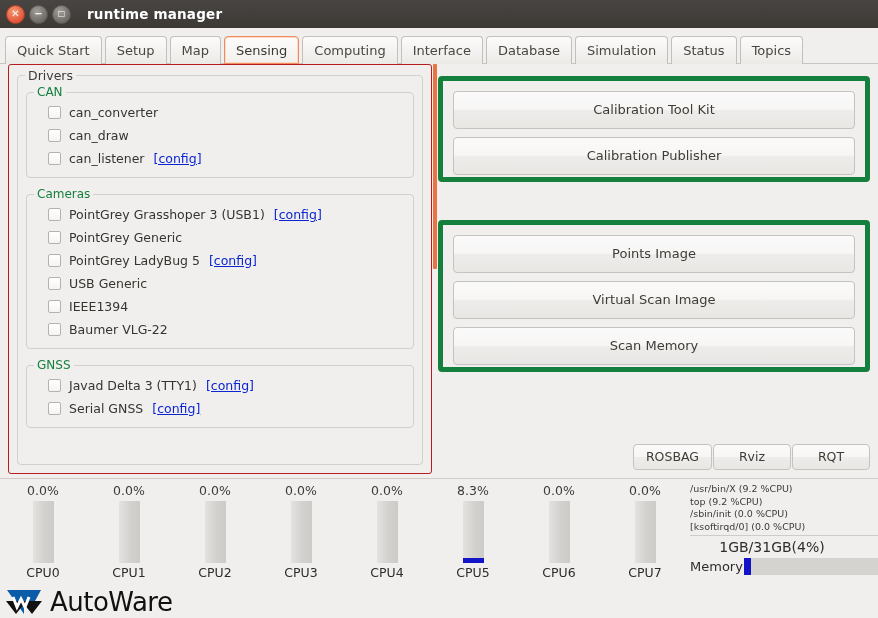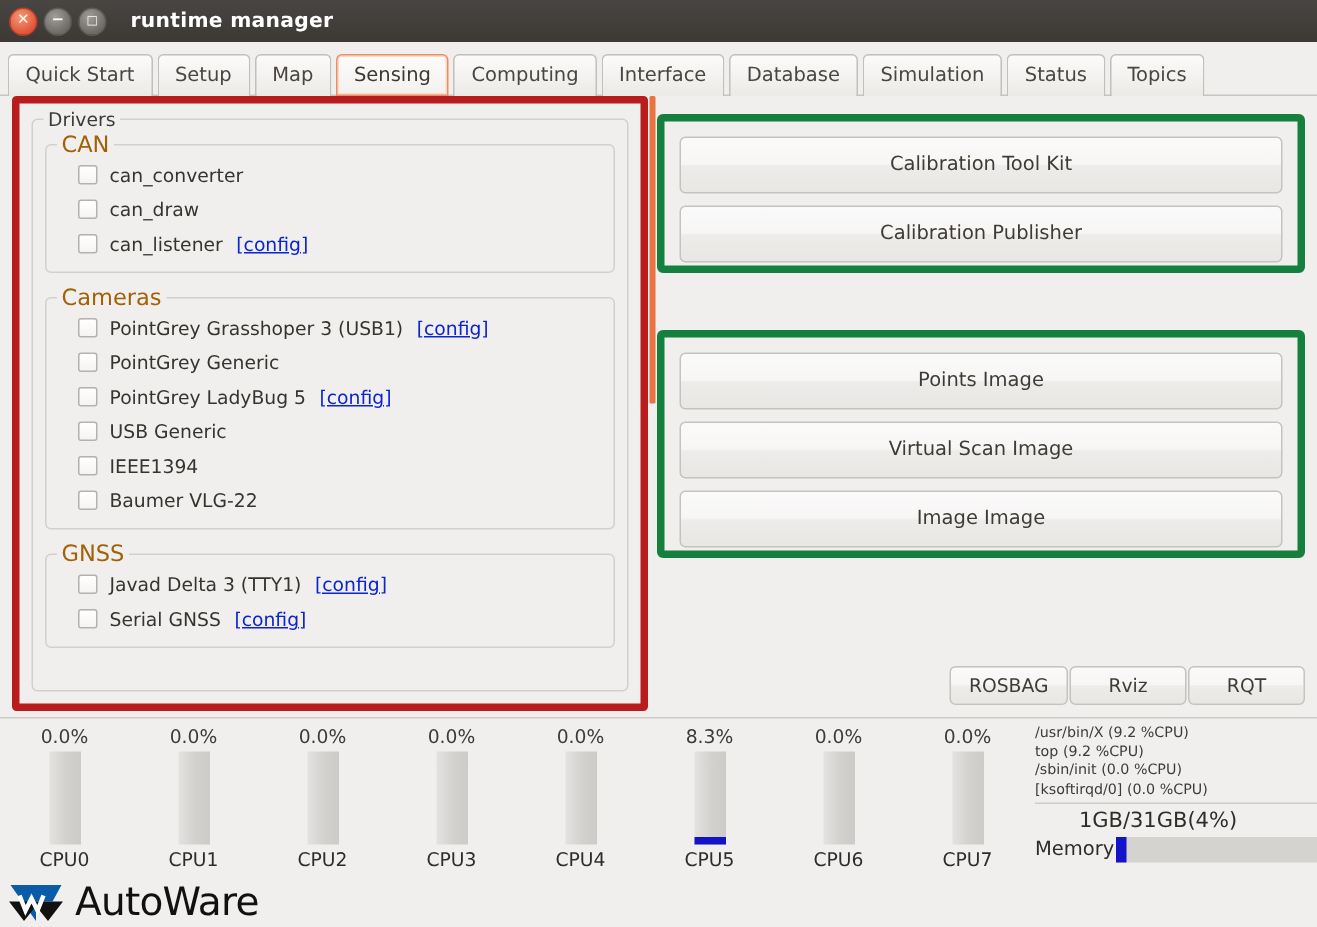--- a/index.html
+++ b/index.html
@@ -98,21 +98,21 @@
     height: 414px;
     background: #f0efee;
     box-sizing: border-box;
   }
   .panel-left {
     position: absolute;
     left: 8px; top: 0;
     width: 424px;
     bottom: 4px;
     background: #f0efee;
-    border: 5px solid #b91c1c;
+    border: 1px solid #b91c1c;
     border-radius: 3px;
     box-sizing: border-box;
   }
   .orange-divider {
     position: absolute;
     left: 433px;
     top: 0px;
     width: 4px;
     height: 205px;
     background: #ea7343;
@@ -133,22 +133,22 @@
     border-radius: 4px;
     margin: 0;
     box-sizing: border-box;
   }
   .group > .legend {
     position: absolute;
     top: -8px;
     left: 7px;
     background: #f0efee;
     padding: 0 3px;
-    font-size: 15px;
-    color: #a16207;
+    font-size: 12px;
+    color: #15803d;
     line-height: 14px;
   }
   .group-outer {
     position: absolute;
     left: 8px; top: 10px; right: 8px; bottom: 8px;
     border: 1px solid #d3d0cc;
     border-radius: 4px;
   }
   .group-outer > .legend {
     position: absolute;
@@ -441,21 +441,21 @@
       <div id="calib-buttons">
           <div class="btn">Calibration Tool Kit</div>
           <div class="btn">Calibration Publisher</div>
         </div>
     </div>
 
     <div class="rpanel-box" style="position:absolute; left:0; right:0; top:156px; height:152px;">
       <div id="image-buttons">
           <div class="btn">Points Image</div>
           <div class="btn">Virtual Scan Image</div>
-          <div class="btn">Image Image</div>
+          <div class="btn">Scan Memory</div>
         </div>
     </div>
 
     <div class="bottom-btn-row" id="tool-buttons">
         <div class="btn-sm">ROSBAG</div>
         <div class="btn-sm">Rviz</div>
         <div class="btn-sm">RQT</div>
       </div>
   </div>
 </div>

